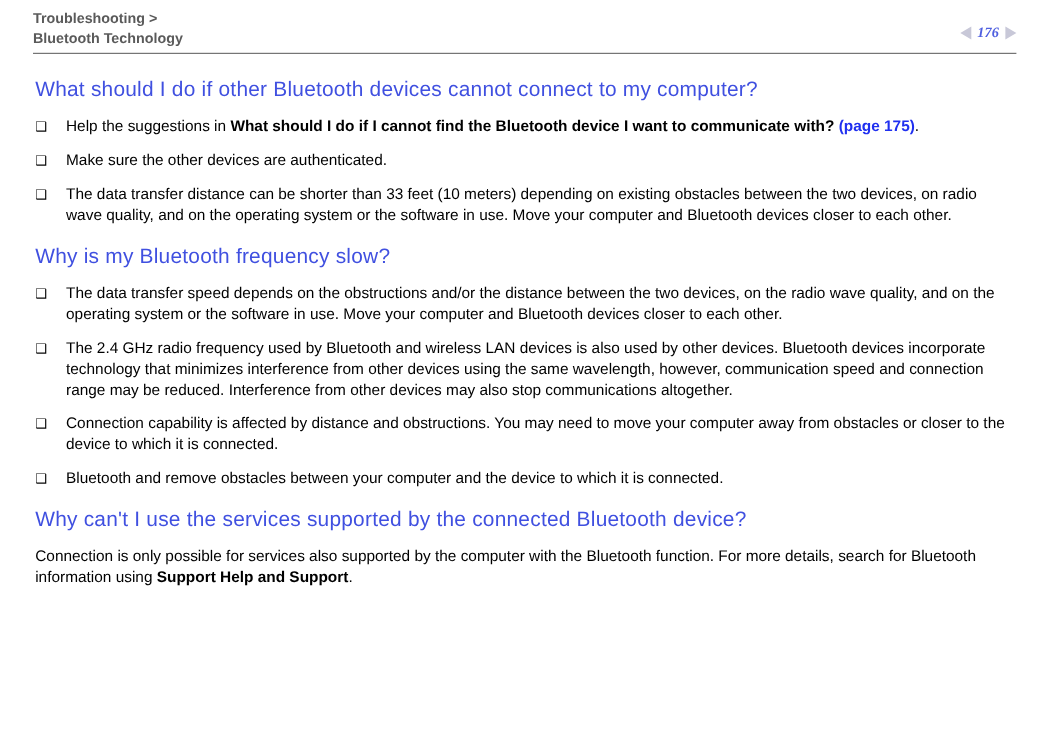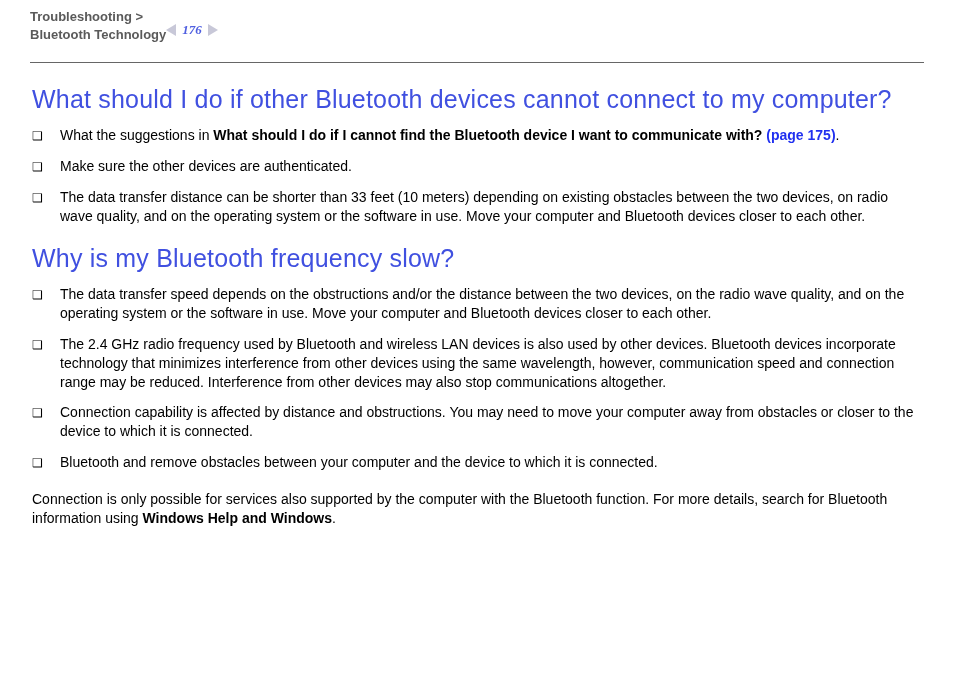--- a/index.html
+++ b/index.html
@@ -11,23 +11,24 @@
     color: #000;
   }
   .page {
     position: relative;
     width: 954px;
     height: 674px;
     padding: 8px 30px 20px 30px;
   }
   .header {
     display: flex;
+    justify-content: space-between;
     align-items: flex-start;
     border-bottom: 1px solid #666;
-    padding-bottom: 18px;
+    padding-bottom: 4px;
     margin-bottom: 22px;
   }
   .breadcrumb {
     font-size: 13px;
     font-weight: bold;
     color: #5a5a5a;
     line-height: 1.4;
   }
   .page-nav {
     display: flex;
@@ -47,21 +48,21 @@
     width: 0; height: 0;
     border-top: 6px solid transparent;
     border-bottom: 6px solid transparent;
   }
   .arrow-left  { border-right: 10px solid #c8c8d8; margin-right: 2px; }
   .arrow-right { border-left: 10px solid #c8c8d8; margin-left: 2px; }
   .content {
     padding: 0 2px;
   }
   h2.section-title {
-    font-size: 25px;
+    font-size: 19px;
     font-weight: normal;
     color: #4050e0;
     margin: 4px 0 12px 0;
     letter-spacing: 0.2px;
   }
   ul.bullets {
     list-style: none;
     margin: 0 0 18px 0;
   }
   ul.bullets li {
@@ -102,21 +103,21 @@
     </div>
   </div>
 
   <div class="content">
 
     <h2 class="section-title">What should I do if other Bluetooth devices cannot connect to my computer?</h2>
     <ul class="bullets">
       <li>
         <span class="bullet-mark">❑</span>
         <span class="bullet-body">
-          <span>What the suggestions in </span><span class="bold">What should I do if I cannot find the Bluetooth device I want to communicate with? </span><a class="link-blue">(page 175)</a><span>.</span>
+          <span>Help the suggestions in </span><span class="bold">What should I do if I cannot find the Bluetooth device I want to communicate with? </span><a class="link-blue">(page 175)</a><span>.</span>
         </span>
       </li>
       <li>
         <span class="bullet-mark">❑</span>
         <span class="bullet-body">Make sure the other devices are authenticated.</span>
       </li>
       <li>
         <span class="bullet-mark">❑</span>
         <span class="bullet-body">The data transfer distance can be shorter than 33 feet (10 meters) depending on existing obstacles between the two devices, on radio wave quality, and on the operating system or the software in use. Move your computer and Bluetooth devices closer to each other.</span>
       </li>
@@ -135,18 +136,19 @@
       <li>
         <span class="bullet-mark">❑</span>
         <span class="bullet-body">Connection capability is affected by distance and obstructions. You may need to move your computer away from obstacles or closer to the device to which it is connected.</span>
       </li>
       <li>
         <span class="bullet-mark">❑</span>
         <span class="bullet-body">Bluetooth and remove obstacles between your computer and the device to which it is connected.</span>
       </li>
     </ul>
 
+    <h2 class="section-title">Why can't I use the services supported by the connected Bluetooth device?</h2>
     <p class="para">
-      <span>Connection is only possible for services also supported by the computer with the Bluetooth function. For more details, search for Bluetooth information using </span><span class="bold">Windows Help and Windows</span><span>.</span>
+      <span>Connection is only possible for services also supported by the computer with the Bluetooth function. For more details, search for Bluetooth information using </span><span class="bold">Support Help and Support</span><span>.</span>
     </p>
 
   </div>
 </div>
 
 </body></html>

